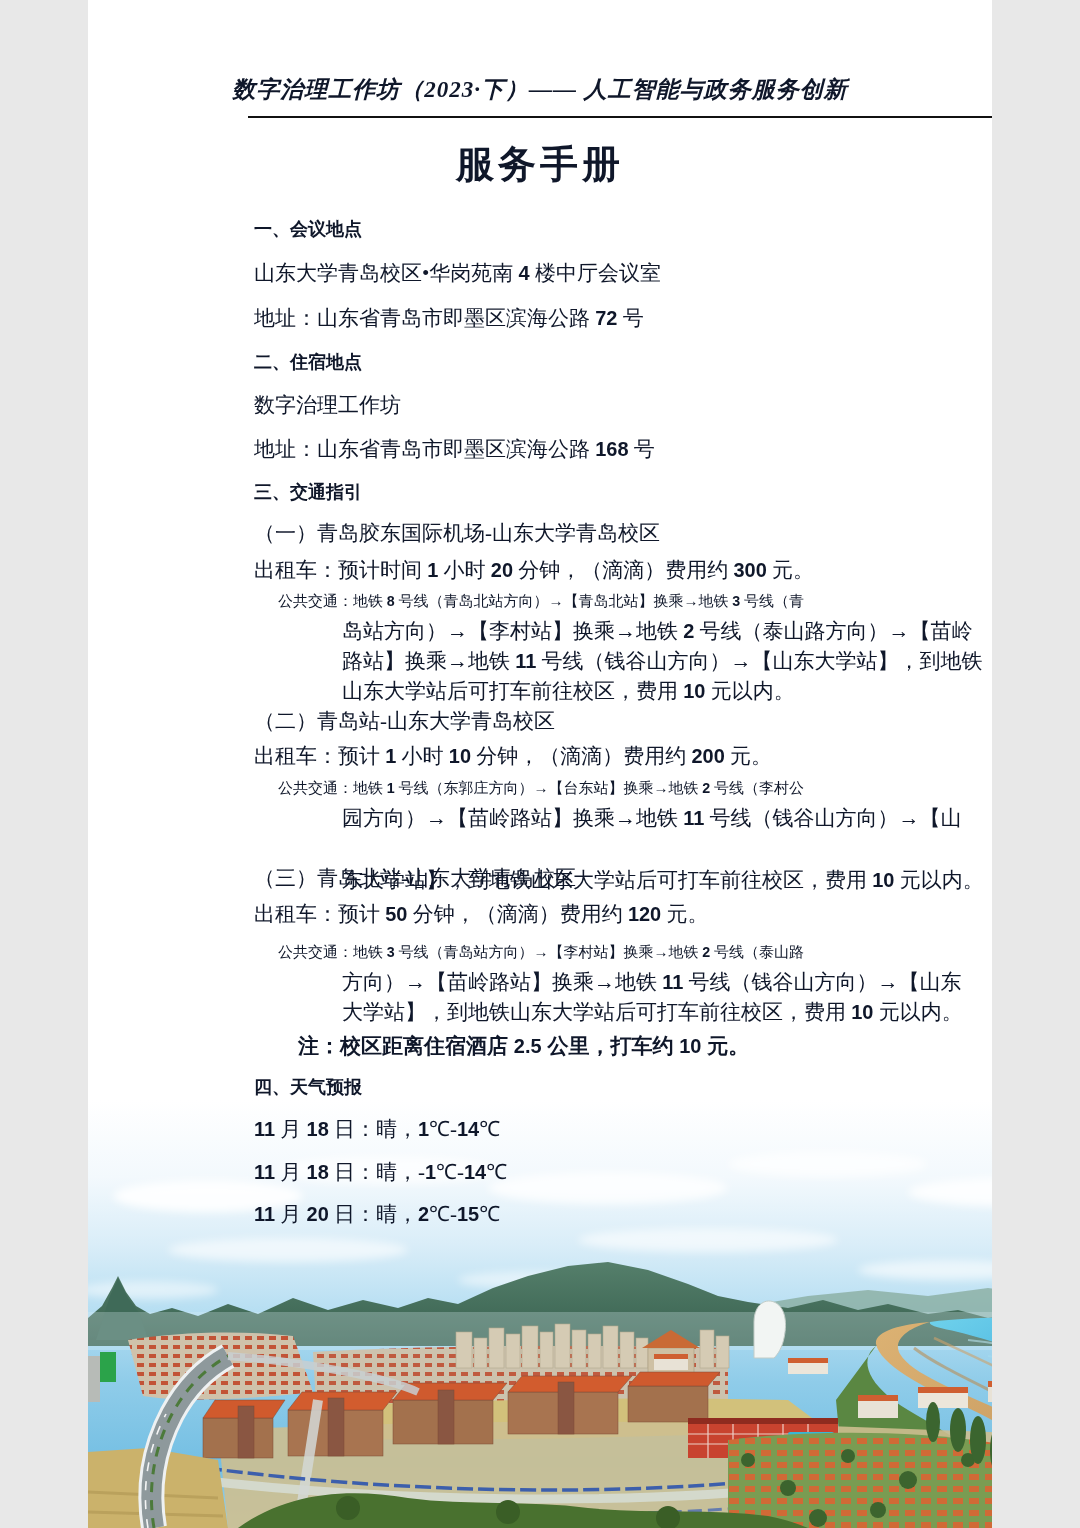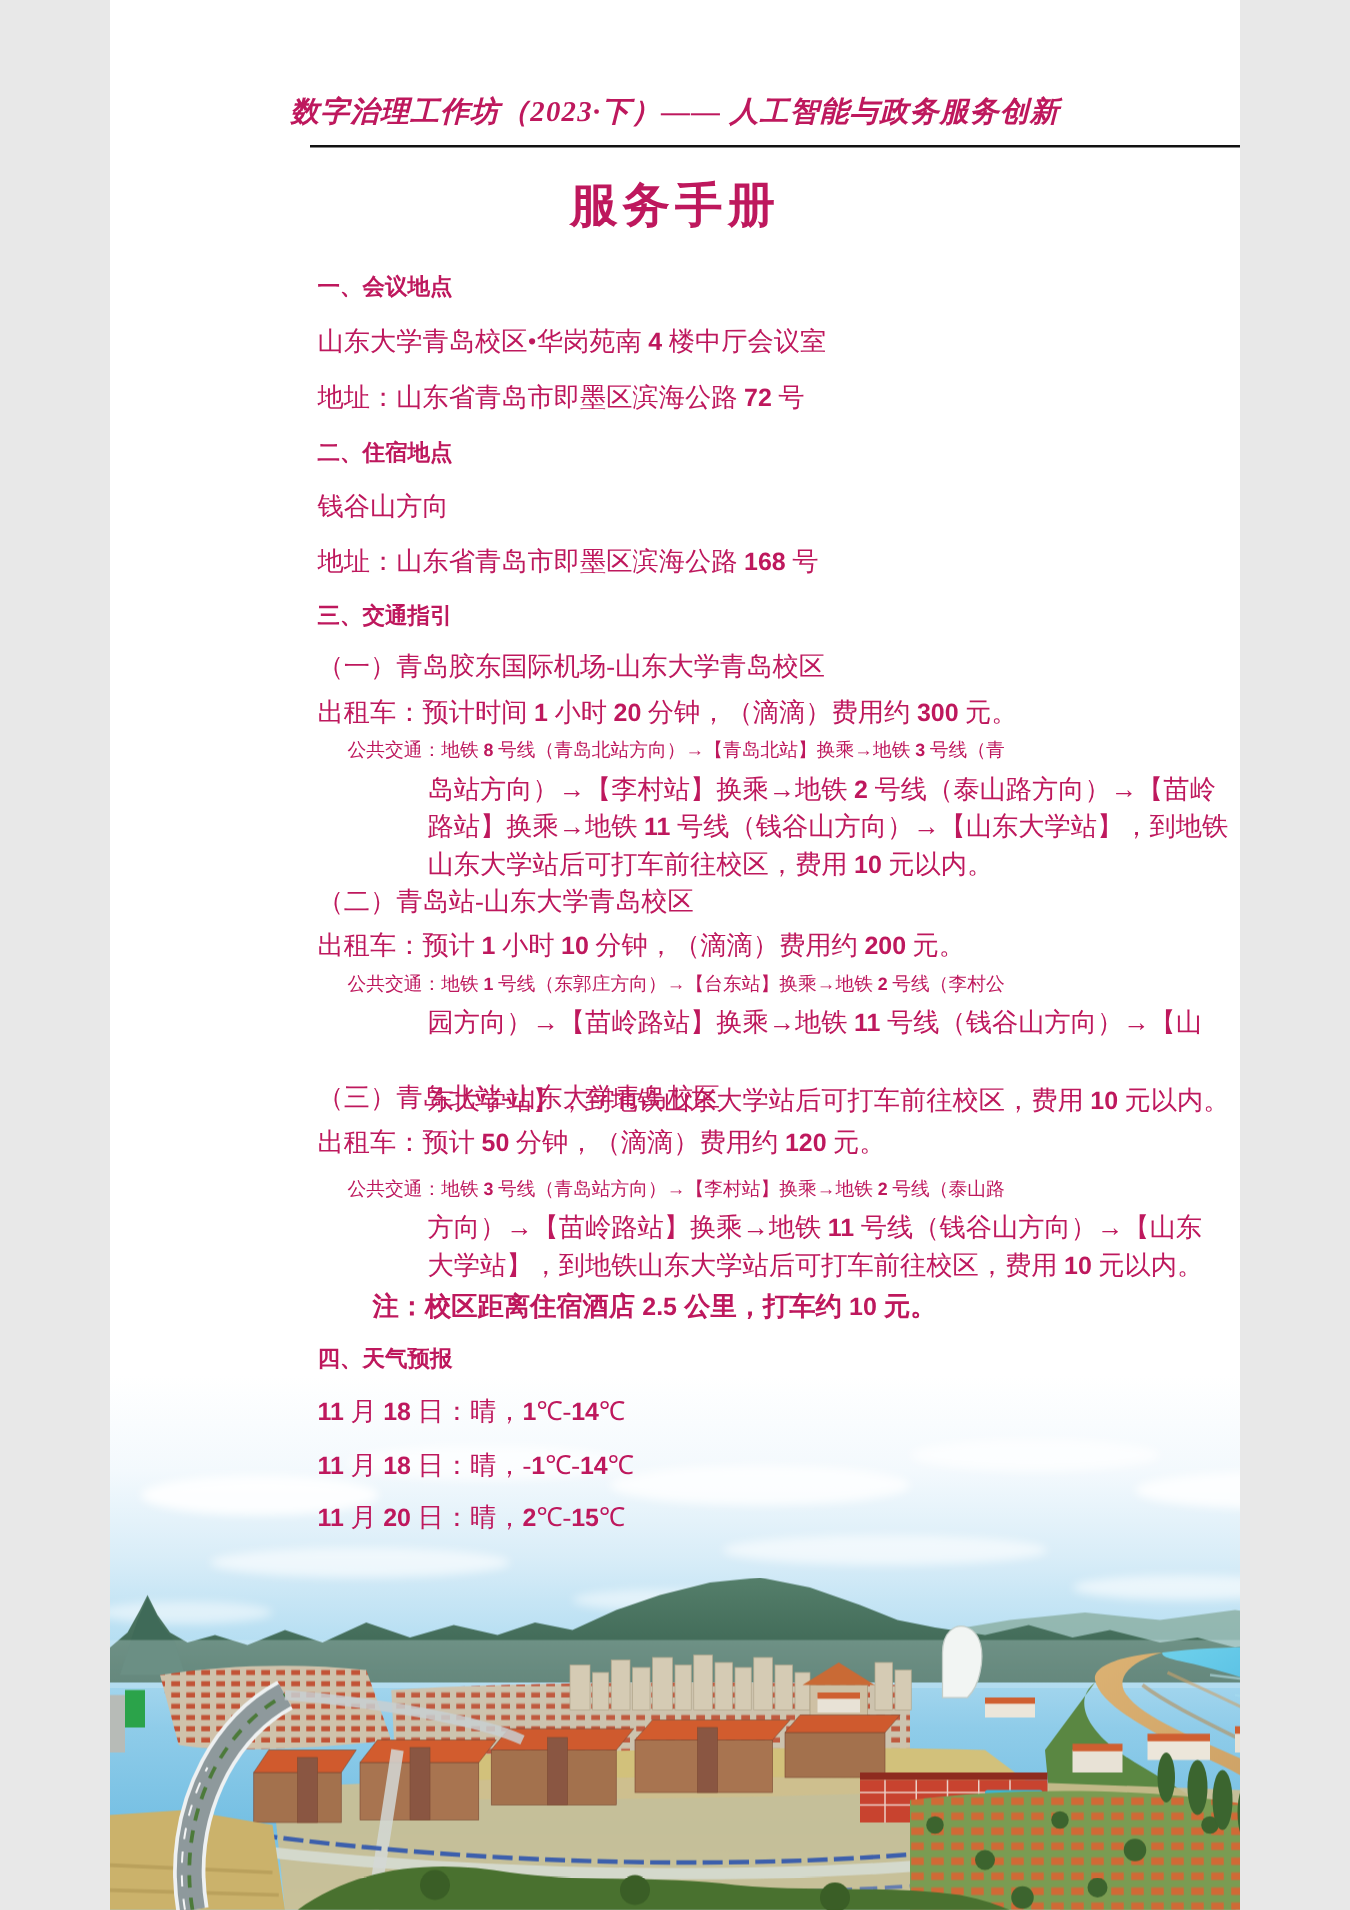--- a/index.html
+++ b/index.html
@@ -1,17 +1,17 @@
 <!DOCTYPE html>
 <html><head>
 <meta charset="utf-8">
 <style>
   html,body{margin:0;padding:0;background:#e8e8e8;}
   .page{position:relative;width:904px;height:1528px;margin:0 auto;background:#ffffff;
-        overflow:hidden;color:#be185d;font-family:"Liberation Serif",serif;}
+        overflow:hidden;color:#0f172a;font-family:"Liberation Serif",serif;}
   
   .doc-header{position:absolute;top:74px;left:0;width:100%;text-align:center;
               font-family:"Liberation Serif",serif;font-style:italic;font-weight:bold;
               font-size:23px;letter-spacing:1px;white-space:nowrap;}
   .header-rule{position:absolute;top:116px;left:160px;width:760px;height:2px;background:#111;}
   .doc-title{position:absolute;top:139px;left:0;width:100%;text-align:center;
              font-family:"Liberation Sans",sans-serif;font-weight:800;font-size:38px;
              letter-spacing:4px;}
   
   .content{position:absolute;left:166px;top:0;width:760px;z-index:2;}
@@ -36,21 +36,21 @@
 
   <div class="doc-title">服务手册</div>
 
   <div class="content">
 
     <div class="h" style="top:214px">一、会议地点</div>
     <div class="b numbold" style="top:258px">山东大学青岛校区•华岗苑南 <span class="n">4</span> 楼中厅会议室</div>
     <div class="b numbold" style="top:303px">地址：山东省青岛市即墨区滨海公路 <span class="n">72</span> 号</div>
 
     <div class="h" style="top:347px">二、住宿地点</div>
-    <div class="b numbold" style="top:390px">钱谷山方向</div>
+    <div class="b numbold" style="top:390px">数字治理工作坊</div>
     <div class="b numbold" style="top:434px">地址：山东省青岛市即墨区滨海公路 <span class="n">168</span> 号</div>
 
     <div class="h" style="top:477px">三、交通指引</div>
 
     <div class="b" style="top:518px">（一）青岛胶东国际机场-山东大学青岛校区</div>
     <div class="b numbold" style="top:555px">出租车：预计时间 <span class="n">1</span> 小时 <span class="n">20</span> 分钟，（滴滴）费用约 <span class="n">300</span> 元。</div>
     <div class="tl0 numbold" style="top:586px">公共交通：地铁 <span class="n">8</span> 号线（青岛北站方向）→【青岛北站】换乘→地铁 <span class="n">3</span> 号线（青</div>
     <div class="tl numbold" style="top:616px">岛站方向）→【李村站】换乘→地铁 <span class="n">2</span> 号线（泰山路方向）→【苗岭</div>
     <div class="tl numbold" style="top:646px">路站】换乘→地铁 <span class="n">11</span> 号线（钱谷山方向）→【山东大学站】，到地铁</div>
     <div class="tl numbold" style="top:676px">山东大学站后可打车前往校区，费用 <span class="n">10</span> 元以内。</div>

